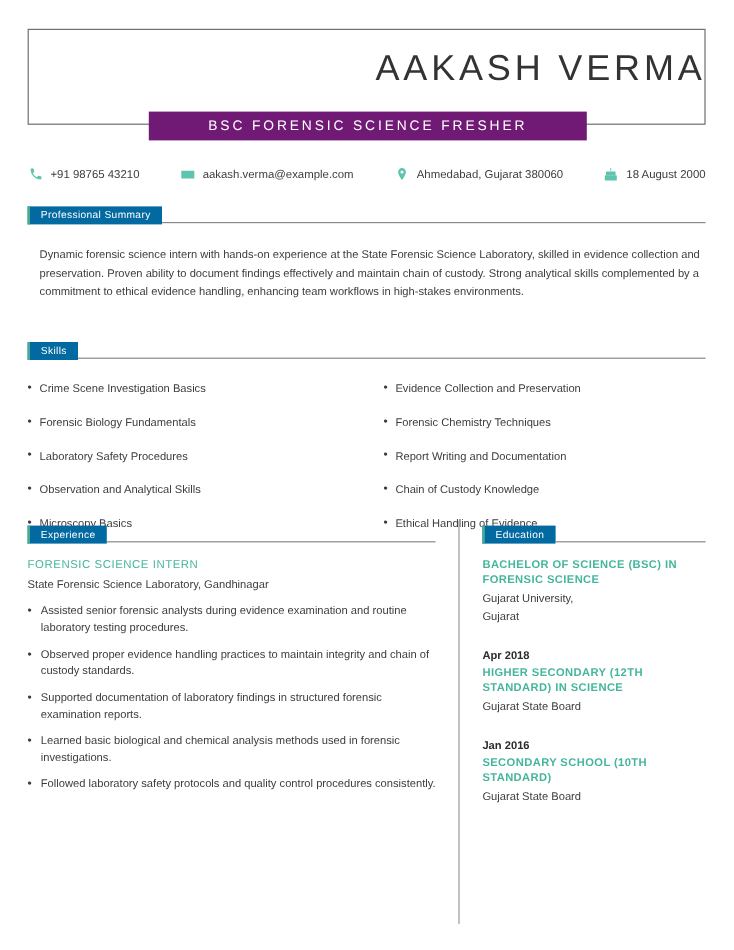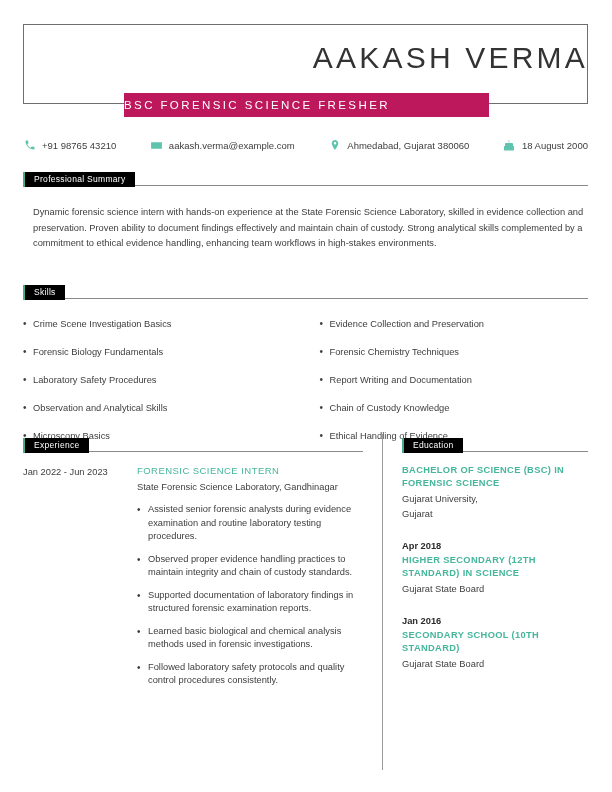--- a/index.html
+++ b/index.html
@@ -40,25 +40,25 @@
     font-family: "Liberation Sans", sans-serif;
     line-height: 36px;
     white-space: nowrap;
   }
   .title-bar {
     position: absolute;
     left: 124px;
     top: 93px;
     width: 365px;
     height: 24px;
-    background: #be185d;
+    background: #701a75;
     color: #ffffff;
     font-size: 11.5px;
     letter-spacing: 2.4px;
-    text-align: left;
+    text-align: center;
     line-height: 24px;
     white-space: nowrap;
     overflow: hidden;
   }
 
   
   .contact-row {
     position: absolute;
     left: 23px;
     top: 136px;
@@ -88,21 +88,21 @@
   .contact-text { line-height: 13px; }
 
   
   .section-head {
     position: absolute;
     height: 15px;
     display: flex;
     align-items: stretch;
   }
   .section-head .tab {
-    background: #000000;
+    background: #0369a1;
     color: #ffffff;
     font-size: 8.5px;
     letter-spacing: 0.3px;
     line-height: 15px;
     padding: 0 9px 0 9px;
     border-left: 2px solid #4aab95;
     box-sizing: border-box;
     white-space: nowrap;
     flex: 0 0 auto;
   }
@@ -348,21 +348,20 @@
 
 <div class="section-head" style="left:23px; top:438px; width:340px;">
   <div class="tab">Experience</div>
   <div class="rule"></div>
 </div>
 
 <div class="divider-v"></div>
 
 <div class="exp-col">
   <div class="exp-entry">
-    <div class="exp-date">Jan 2022  -  Jun 2023</div>
     <div class="exp-detail">
       <div class="exp-role">FORENSIC SCIENCE INTERN</div>
       <div class="exp-org">State Forensic Science Laboratory, Gandhinagar</div>
       <div class="exp-bullets">
         <div class="exp-bullet">
             <span class="bullet">•</span>
             <span>Assisted senior forensic analysts during evidence examination and routine laboratory testing procedures.</span>
           </div>
         <div class="exp-bullet">
             <span class="bullet">•</span>

